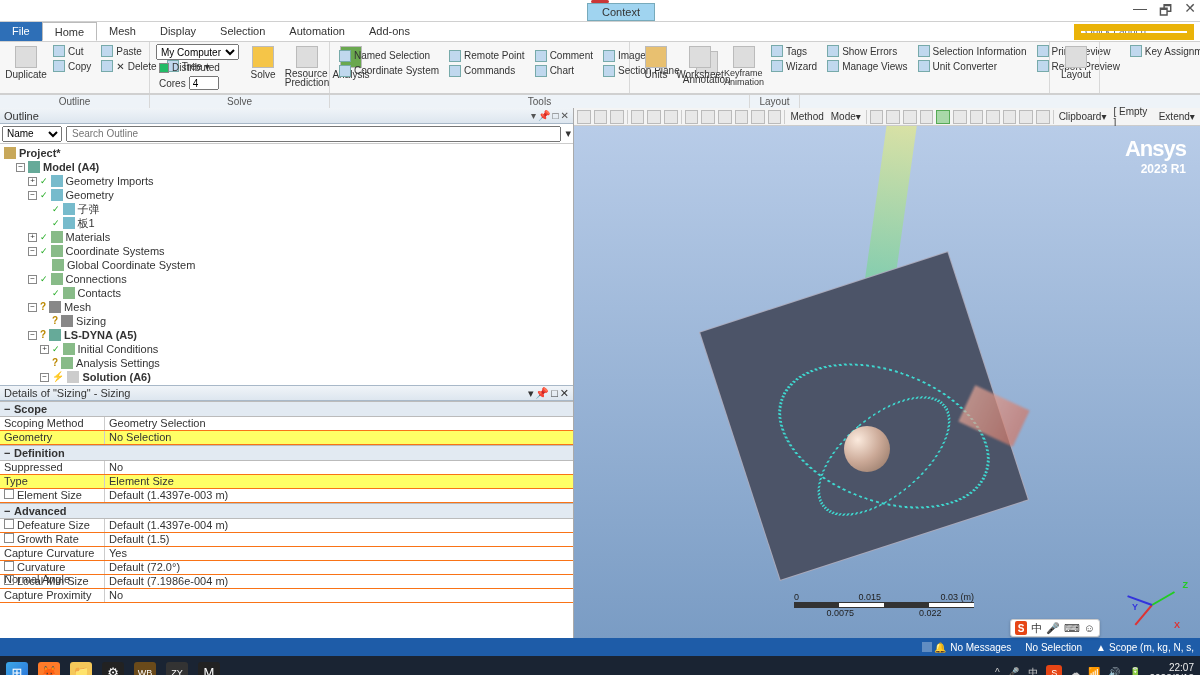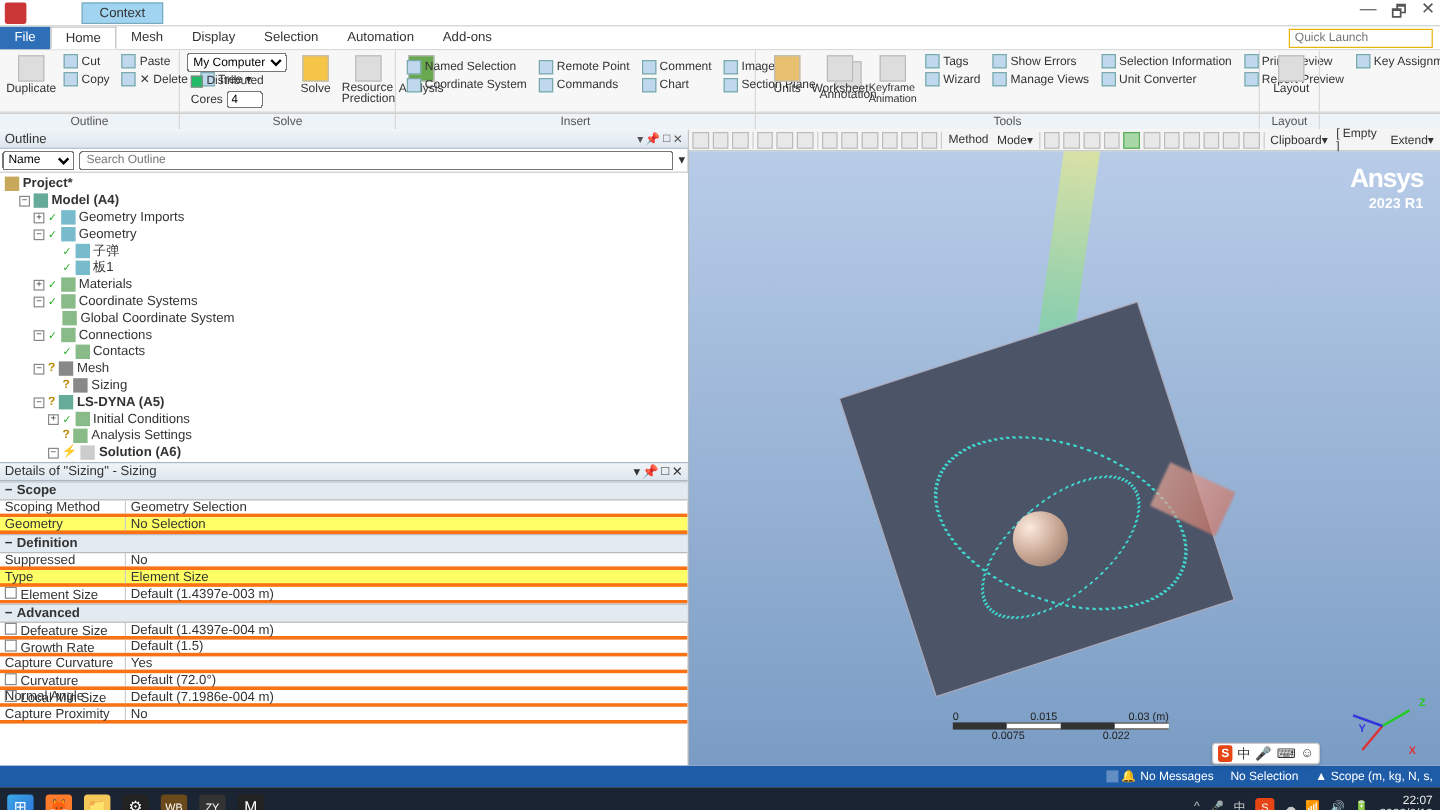--- a/index.html
+++ b/index.html
@@ -1,32 +1,32 @@
 <!DOCTYPE html>
 <html><head>
 <meta charset="utf-8">
 <style>
 * { box-sizing: border-box; margin: 0; padding: 0; font-family: "Segoe UI", Tahoma, sans-serif; }
 body { width: 1200px; height: 675px; overflow: hidden; background: #fff; font-size: 11px; color: #333; position: relative; }
 
 
-.titlebar { height: 22px; background: #fff; display: flex; align-items: center; border-bottom: 1px solid #d0d0d0; position: relative; }
+.titlebar { height: 22px; background: #fff; display: flex; align-items: center; border-bottom: 1px solid #d0d0d0; position: relative; flex-direction: column; }
 .titlebar .wb-icon { width: 18px; height: 18px; margin: 0 4px; background: #cb3737; border-radius: 2px; }
 .titlebar .context-tab { background: #a0d4f0; padding: 2px 14px; margin-left: 42px; font-size: 11px; border: 1px solid #7ab; }
 .titlebar .title-text { position: absolute; left: 50%; transform: translateX(-50%); font-size: 11px; color: #555; }
 .titlebar .win-controls { position: absolute; right: 4px; display: flex; gap: 12px; font-size: 14px; color: #555; }
 .titlebar .win-controls span { cursor: pointer; }
 
 
 .menubar { height: 20px; background: #fff; display: flex; align-items: stretch; border-bottom: 1px solid #d0d0d0; }
 .menubar .mtab { padding: 3px 12px; font-size: 11px; color: #333; cursor: pointer; }
 .menubar .mtab.file { background: #2e6fb7; color: #fff; }
 .menubar .mtab.active { border: 1px solid #bbb; border-bottom: 1px solid #fff; background: #fff; }
 .quick-launch { margin-left: auto; margin-right: 6px; align-self:center; }
-.quick-launch input { width: 120px; height: 16px; font-size: 10px; padding: 0 4px; color:#999; border:1px solid #eab308;}
+.quick-launch input { width: 120px; height: 16px; font-size: 10px; padding: 0 4px; color:#999; border:7px solid #eab308;}
 
 
 .ribbon { height: 52px; background: #f7f7f7; border-bottom: 1px solid #d0d0d0; display: flex; align-items: stretch; }
 .ribbon .group { border-right: 1px solid #d8d8d8; padding: 2px 6px; display: flex; flex-direction: column; justify-content: space-between; }
 .ribbon .group-body { display: flex; gap: 4px; align-items: flex-start; }
 .ribbon .big-btn { display: flex; flex-direction: column; align-items: center; font-size: 10px; cursor: pointer; padding: 2px; min-width: 40px; }
 .ribbon .big-btn .ic { width: 22px; height: 22px; background: #ddd; border: 1px solid #bbb; margin-bottom: 1px; }
 .ribbon .small-row { display: flex; flex-direction: column; gap: 1px; }
 .ribbon .small-btn { display: flex; align-items: center; gap: 3px; font-size: 10px; cursor: pointer; padding: 1px 3px; white-space: nowrap; }
 .ribbon .small-btn .ic { width: 12px; height: 12px; background: #c0d8ee; border: 1px solid #7aa; }
@@ -57,21 +57,21 @@
 .tree .ic.sol { background:#ccc; }
 .tree .check { color:#2a2; font-size:9px; }
 .tree .q { color:#b80; font-size:10px; font-weight:bold;}
 .tree .bolt { color:#c80; font-size:10px;}
 
 
 .details-header { height: 16px; background: linear-gradient(#f0f4f8,#dde6ef); border-top:1px solid #a8b8c8; border-bottom: 1px solid #a8b8c8; display:flex; align-items:center; padding: 0 4px; font-size: 11px; }
 .details-table { flex: 1; overflow: auto; font-size: 11px; }
 .details-table .section { background: #e2eaf2; border-top:1px solid #bbb; border-bottom:1px solid #bbb; padding: 1px 4px; font-weight: bold; display:flex; align-items:center;}
 .details-table .section::before { content:"−"; width:10px; }
-.details-table .row { display: flex; border-bottom: 3px solid #f97316; height: 14px; }
+.details-table .row { display: flex; border-bottom: 1px solid #f97316; height: 14px; }
 .details-table .row .k { width: 105px; padding: 0 4px; border-right: 1px solid #ccc; }
 .details-table .row .v { flex: 1; padding: 0 4px; }
 .details-table .row.hl { background: #ffff66; }
 .details-table .row .chk { width:10px; height:10px; border:1px solid #888; margin-right:3px; display:inline-block;}
 
 
 .vp-toolbar { height: 18px; background: #f4f4f4; border-bottom: 1px solid #ccc; display:flex; align-items:center; gap:3px; padding: 0 3px; font-size:10px; }
 .vp-toolbar .tb { width:14px; height:14px; background:#e8e8e8; border:1px solid #bbb; cursor:pointer; }
 .vp-toolbar .tb.act { background:#a8d8a8; border-color:#5a5;}
 .vp-toolbar .sep { width:1px; height:14px; background:#ccc; }
@@ -316,21 +316,20 @@
   <div class="group" style="width:50px;">
     <div class="big-btn">
         <div class="ic"></div>
         <span>Layout</span>
       </div>
   </div>
 </div>
 <div class="group-label-strip">
   <div style="width:150px;">Outline</div>
   <div style="width:180px;">Solve</div>
-  <div style="width:300px;">Insert</div>
   <div style="width:420px;">Tools</div>
   <div style="width:50px;">Layout</div>
 </div>
 
 <div class="main">
   <div class="left-col">
 
     <div class="panel-header">
       <span>Outline</span>
       <div class="ctrls">

